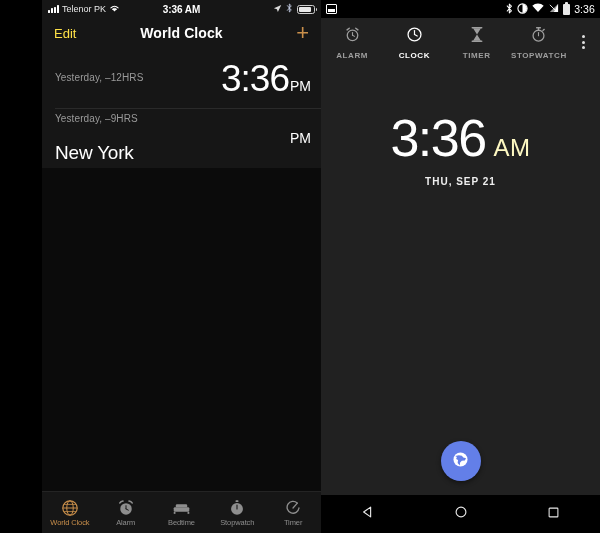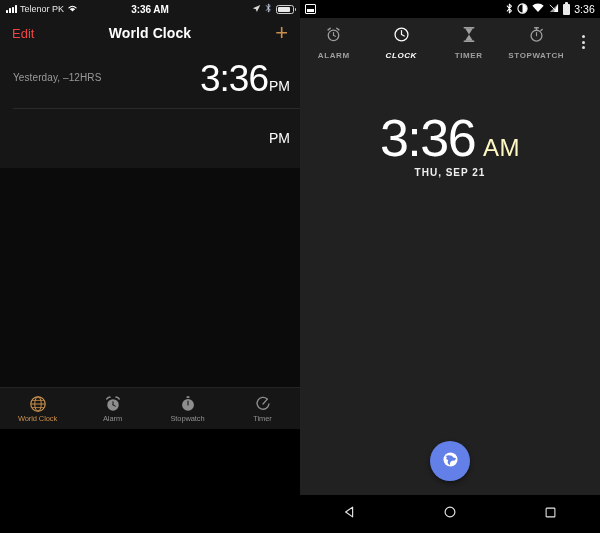--- a/index.html
+++ b/index.html
@@ -15,26 +15,27 @@
   }
   .screens {
     display: flex;
     width: 600px;
     height: 533px;
   }
 
   
   .ios {
     width: 300px;
-    height: 429px;
+    height: 533px;
     background: #0b0b0b;
     position: relative;
     display: flex;
     flex-direction: column;
     overflow: hidden;
+    margin-left: 42px;
   }
   .ios-statusbar {
     height: 18px;
     background: #161616;
     display: flex;
     align-items: center;
     padding: 0 6px;
     font-size: 9.5px;
     color: #ffffff;
     position: relative;
@@ -104,21 +105,21 @@
   .ios-navbar {
     height: 30px;
     background: #161616;
     display: flex;
     align-items: center;
     position: relative;
     padding: 0 12px;
     flex: 0 0 auto;
   }
   .ios-edit {
-    color: #ef4444;
+    color: #fde047;
     font-size: 13px;
     z-index: 2;
   }
   .ios-title {
     position: absolute;
     left: 0; right: 0;
     text-align: center;
     font-size: 14px;
     font-weight: bold;
     color: #ffffff;
@@ -273,21 +274,21 @@
   }
   .and-tab {
     flex: 1;
     display: flex;
     flex-direction: column;
     align-items: center;
     justify-content: center;
     gap: 4px;
     color: #9e9e9e;
   }
-  .and-tab.active { color: #ffffff; font-style: italic; }
+  .and-tab.active { color: #ffffff; }
   .and-tab .and-tab-label {
     font-size: 8px;
     letter-spacing: 0.6px;
     font-weight: bold;
   }
   .and-tab.active .and-tab-label { color: #ffffff; }
   .and-overflow {
     width: 26px;
     display: flex;
     flex-direction: column;
@@ -326,21 +327,21 @@
     line-height: 1;
   }
   .and-clock-mer {
     font-size: 24px;
     font-weight: 300;
     color: #fef9c3;
     margin-left: 8px;
     letter-spacing: 0.5px;
   }
   .and-date {
-    margin-top: 3px;
+    margin-top: 12px;
     font-size: 10px;
     font-weight: bold;
     letter-spacing: 1px;
     color: #efefef;
   }
 
   .and-fab {
     position: absolute;
     left: 50%;
     transform: translateX(-50%);
@@ -421,20 +422,24 @@
       <div class="clock-row">
         <div class="row-left">
           <span class="row-sub">Yesterday, –12HRS</span>
         </div>
         <div class="row-right">
           <span class="row-time">3:36</span>
           <span class="row-mer">PM</span>
         </div>
       </div>
       <div class="clock-row">
+        <div class="row-left">
+          <span class="row-sub">Yesterday, –9HRS</span>
+          <span class="row-city">New York</span>
+        </div>
         <div class="row-right">
           <span class="row-mer">PM</span>
         </div>
       </div>
     </div>
 
     <div class="ios-body"></div>
 
     <div class="ios-tabbar">
       <div class="ios-tab active">
@@ -453,20 +458,31 @@
         <span>
           <svg width="18" height="18" viewBox="0 0 20 20">
             <circle cx="10" cy="11" r="6.4" fill="currentColor"></circle>
             <path d="M3.2 4.4 A4.5 4.5 0 0 1 6.6 2.2" stroke="currentColor" stroke-width="1.8" fill="none" stroke-linecap="round"></path>
             <path d="M16.8 4.4 A4.5 4.5 0 0 0 13.4 2.2" stroke="currentColor" stroke-width="1.8" fill="none" stroke-linecap="round"></path>
             <line x1="10" y1="11" x2="10" y2="7.4" stroke="#161616" stroke-width="1.1" stroke-linecap="round"></line>
             <line x1="10" y1="11" x2="12.6" y2="12.4" stroke="#161616" stroke-width="1.1" stroke-linecap="round"></line>
           </svg>
         </span>
         <span class="tab-label">Alarm</span>
+      </div>
+      <div class="ios-tab">
+        <span>
+          <svg width="19" height="18" viewBox="0 0 22 18">
+            <rect x="2" y="8" width="18" height="5.4" rx="1.4" fill="currentColor"></rect>
+            <path d="M4.4 8 V6.2 a1.4 1.4 0 0 1 1.4-1.4 h10.4 a1.4 1.4 0 0 1 1.4 1.4 V8" fill="currentColor"></path>
+            <rect x="2" y="13.4" width="2" height="2.4" fill="currentColor"></rect>
+            <rect x="18" y="13.4" width="2" height="2.4" fill="currentColor"></rect>
+          </svg>
+        </span>
+        <span class="tab-label">Bedtime</span>
       </div>
       <div class="ios-tab">
         <span>
           <svg width="18" height="18" viewBox="0 0 20 20">
             <circle cx="10" cy="11" r="6.6" fill="currentColor"></circle>
             <rect x="8.4" y="1.4" width="3.2" height="1.9" rx="0.6" fill="currentColor"></rect>
             <line x1="10" y1="11" x2="10" y2="6.8" stroke="#161616" stroke-width="1.2" stroke-linecap="round"></line>
           </svg>
         </span>
         <span class="tab-label">Stopwatch</span>

